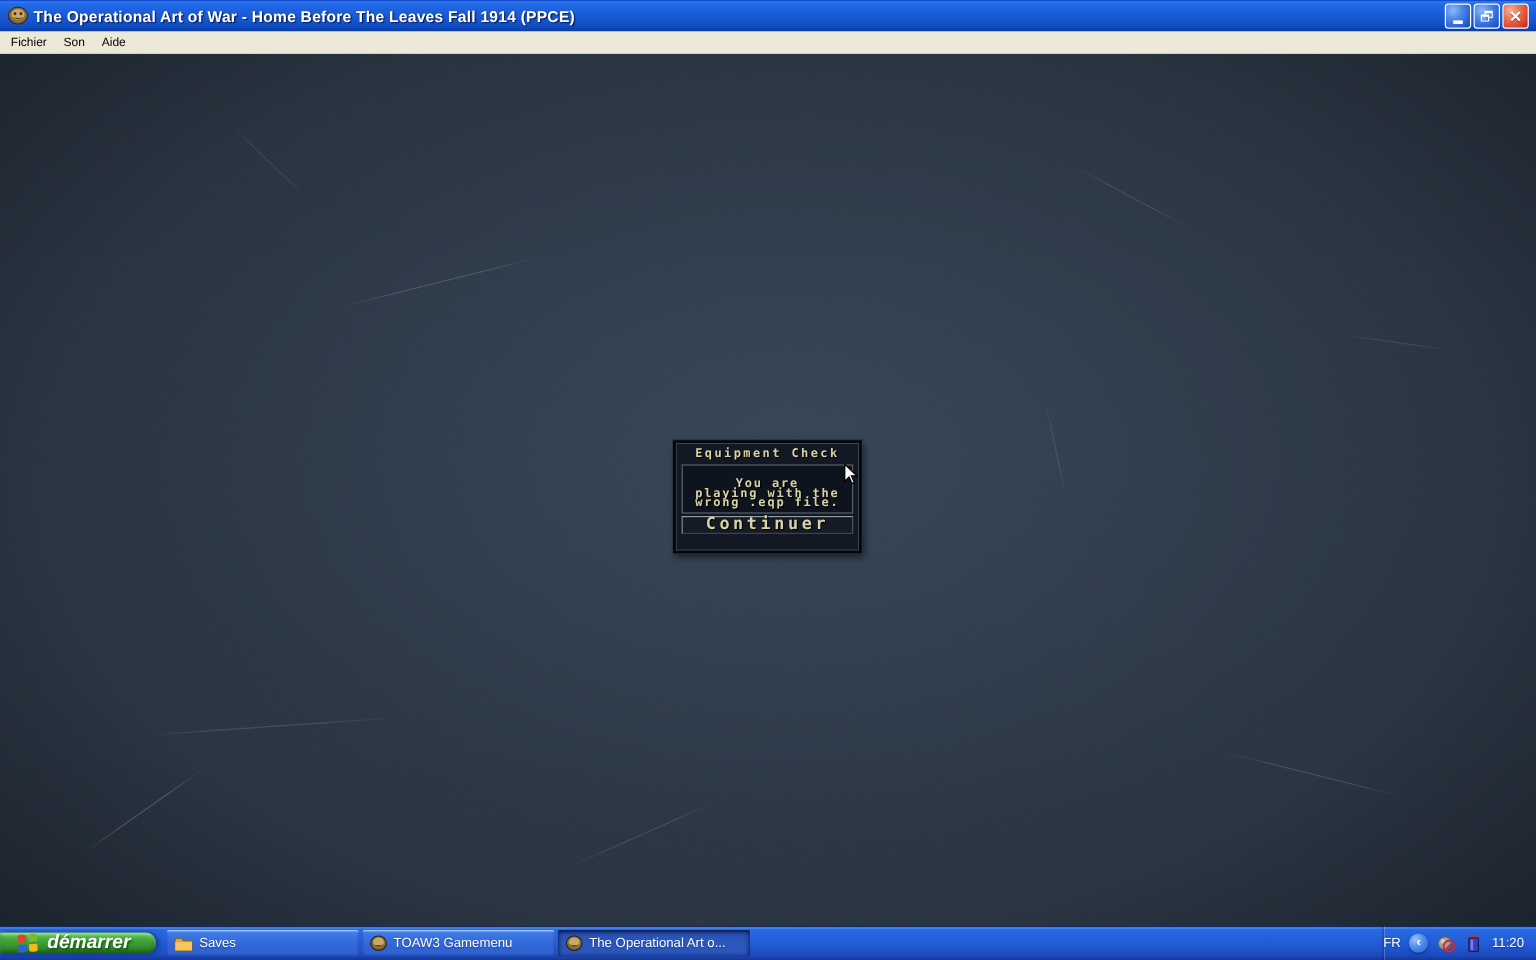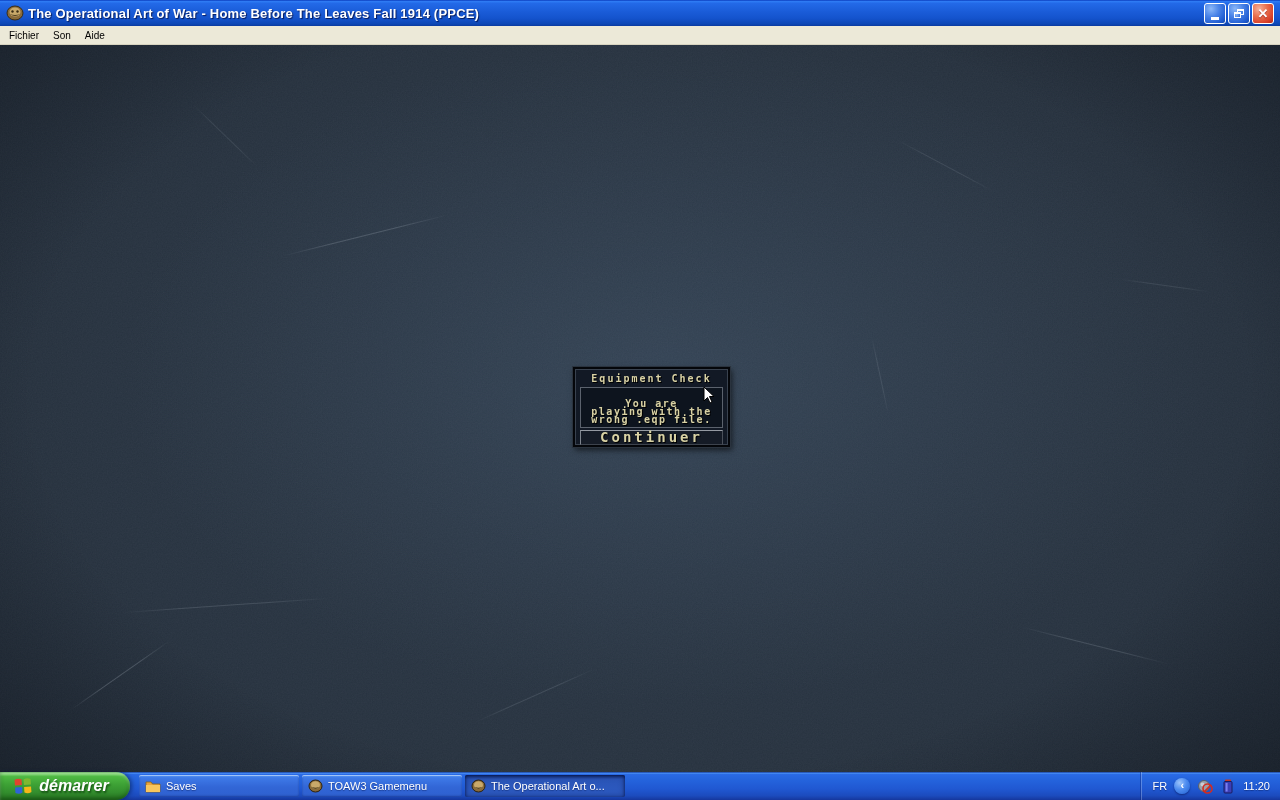--- a/index.html
+++ b/index.html
@@ -47,27 +47,26 @@
       radial-gradient(ellipse 1400px 900px at 50% 50%, #2b3847 0%, #27323f 40%, #1d2631 75%, #151c26 100%);
     overflow:hidden;
   }
   .noise-layer { position:absolute; left:0; top:0; width:100%; height:100%; opacity:0.5; }
   .vignette { position:absolute; left:0; top:0; width:100%; height:100%;
     background:radial-gradient(ellipse 1100px 700px at 50% 48%, rgba(0,0,0,0) 55%, rgba(5,8,14,0.55) 100%); }
   .scratch { position:absolute; background:linear-gradient(90deg, rgba(255,255,255,0) 0%, rgba(220,230,240,0.5) 30%, rgba(220,230,240,0.5) 70%, rgba(255,255,255,0) 100%); height:1px; }
 
   
   .eq-dialog {
-    position:absolute; left:561px; top:367px; width:157px; height:80px;
+    position:absolute; left:561px; top:367px; width:157px; height:94px;
     background:#121925;
     border:2px solid #04060a;
     box-shadow: inset 0 0 0 1px #39424f, 0 0 0 1px #2a333e, 2px 3px 6px rgba(0,0,0,0.6);
     font-family:"DejaVu Sans Mono", monospace;
     color:#d9d2a4;
-    margin-left:12px;
   }
   .eq-title {
     text-align:center; font-size:10px; font-weight:bold; letter-spacing:2px;
     padding-top:4px; text-shadow:1px 1px 0 #000; white-space:nowrap;
   }
   .eq-message {
     margin:3px 5px 2px 5px; border:1px solid #5b626d; background:rgba(8,12,20,0.4);
     padding:12px 0 3px 0;
   }
   .eq-line { text-align:center; font-size:10px; font-weight:bold; letter-spacing:1.5px; line-height:8px; text-shadow:1px 1px 0 #000; white-space:nowrap; }
@@ -81,21 +80,21 @@
 
   .cursor { position:absolute; left:703px; top:386px; width:12px; height:19px; }
 
   
   .taskbar {
     position:absolute; left:0; top:772px; width:1280px; height:28px;
     background:linear-gradient(180deg,#0f2f8c 0%, #4a90f4 4%, #2a6ae4 9%, #2463dc 30%, #2058d2 60%, #1c4bbd 85%, #15379d 100%);
     display:flex; align-items:center;
   }
   .start-btn {
-    height:28px; width:130px; flex:0 0 auto;
+    height:18px; width:130px; flex:0 0 auto;
     background:linear-gradient(180deg,#3f9c37 0%, #7ed86f 6%, #4eb943 16%, #3da135 45%, #328c2d 75%, #25721f 100%);
     border-radius:0 14px 14px 0;
     box-shadow: 2px 0 4px rgba(0,20,60,0.5), inset 0 -2px 4px rgba(0,40,0,0.4), inset 0 2px 3px rgba(255,255,255,0.35);
     display:flex; align-items:center; justify-content:center; gap:6px; cursor:pointer;
   }
   .start-label {
     color:#fff; font-size:16px; font-weight:bold; font-style:italic;
     text-shadow:1px 2px 2px rgba(0,40,0,0.6); padding-right:8px;
   }
   .task-items { display:flex; align-items:center; gap:3px; margin-left:9px; flex:1; }
@@ -106,21 +105,21 @@
     display:flex; align-items:center; padding:0 6px; gap:5px; cursor:pointer;
     color:#fff; font-size:11px; white-space:nowrap; overflow:hidden;
   }
   .task-item.active {
     background:linear-gradient(180deg,#1e4096 0%, #2a55b8 20%, #2d5bc2 100%);
     box-shadow: inset 0 1px 3px rgba(0,10,50,0.7), inset 0 0 6px rgba(0,10,60,0.5);
   }
   .task-label { text-shadow:0 1px 1px rgba(0,20,80,0.5); }
 
   .tray { display:flex; align-items:center; gap:7px; padding-right:10px; flex:0 0 auto; height:28px;
-    border-left:1px solid rgba(9,40,130,0.45); box-shadow:inset 1px 0 0 rgba(255,255,255,0.25); padding-left:12px; }
+    border-left:1px solid rgba(9,40,130,0.45); box-shadow:inset 1px 0 0 rgba(255,255,255,0.25); }
   .tray-text { color:#fff; font-size:11px; text-shadow:0 1px 1px rgba(0,20,80,0.5); }
   .tray-chevron {
     width:16px; height:16px; border-radius:50%;
     background:radial-gradient(circle at 35% 30%, #9cc4fa 0%, #4d8cf0 45%, #2160cf 100%);
     box-shadow:0 1px 2px rgba(0,10,60,0.5);
     color:#fff; font-size:11px; font-weight:bold; line-height:15px; text-align:center; cursor:pointer;
   }
   .icon-16 { width:16px; height:16px; position:relative; cursor:pointer; }
 
   svg { display:block; }

